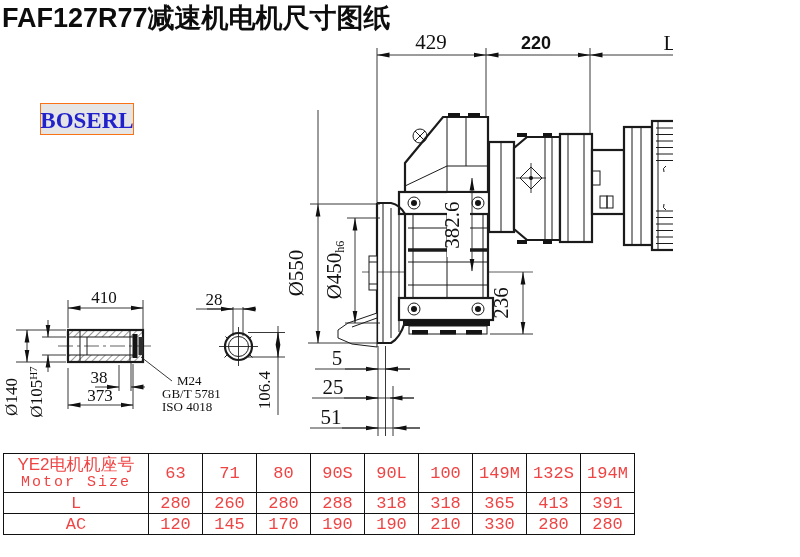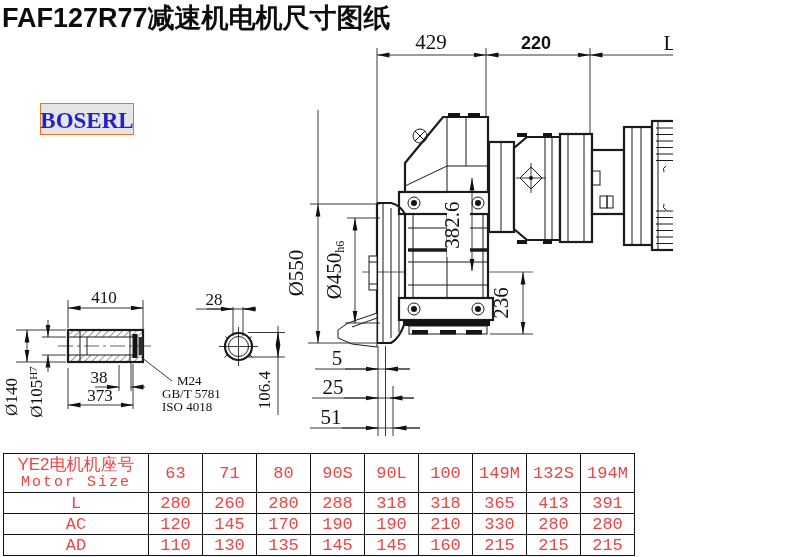--- a/index.html
+++ b/index.html
@@ -331,28 +331,16 @@
           <td class="cn">120</td>
           <td class="cn">145</td>
           <td class="cn">170</td>
           <td class="cn">190</td>
           <td class="cn">190</td>
           <td class="cn">210</td>
           <td class="cn">330</td>
           <td class="cn">280</td>
           <td class="cn">280</td>
         </tr>
-        <tr>
-          <th class="c0">AD</th>
-          <td class="cn">110</td>
-          <td class="cn">130</td>
-          <td class="cn">135</td>
-          <td class="cn">145</td>
-          <td class="cn">145</td>
-          <td class="cn">160</td>
-          <td class="cn">215</td>
-          <td class="cn">215</td>
-          <td class="cn">215</td>
-        </tr>
       </tbody>
   </table>
 
 </div>
 
 </body></html>

